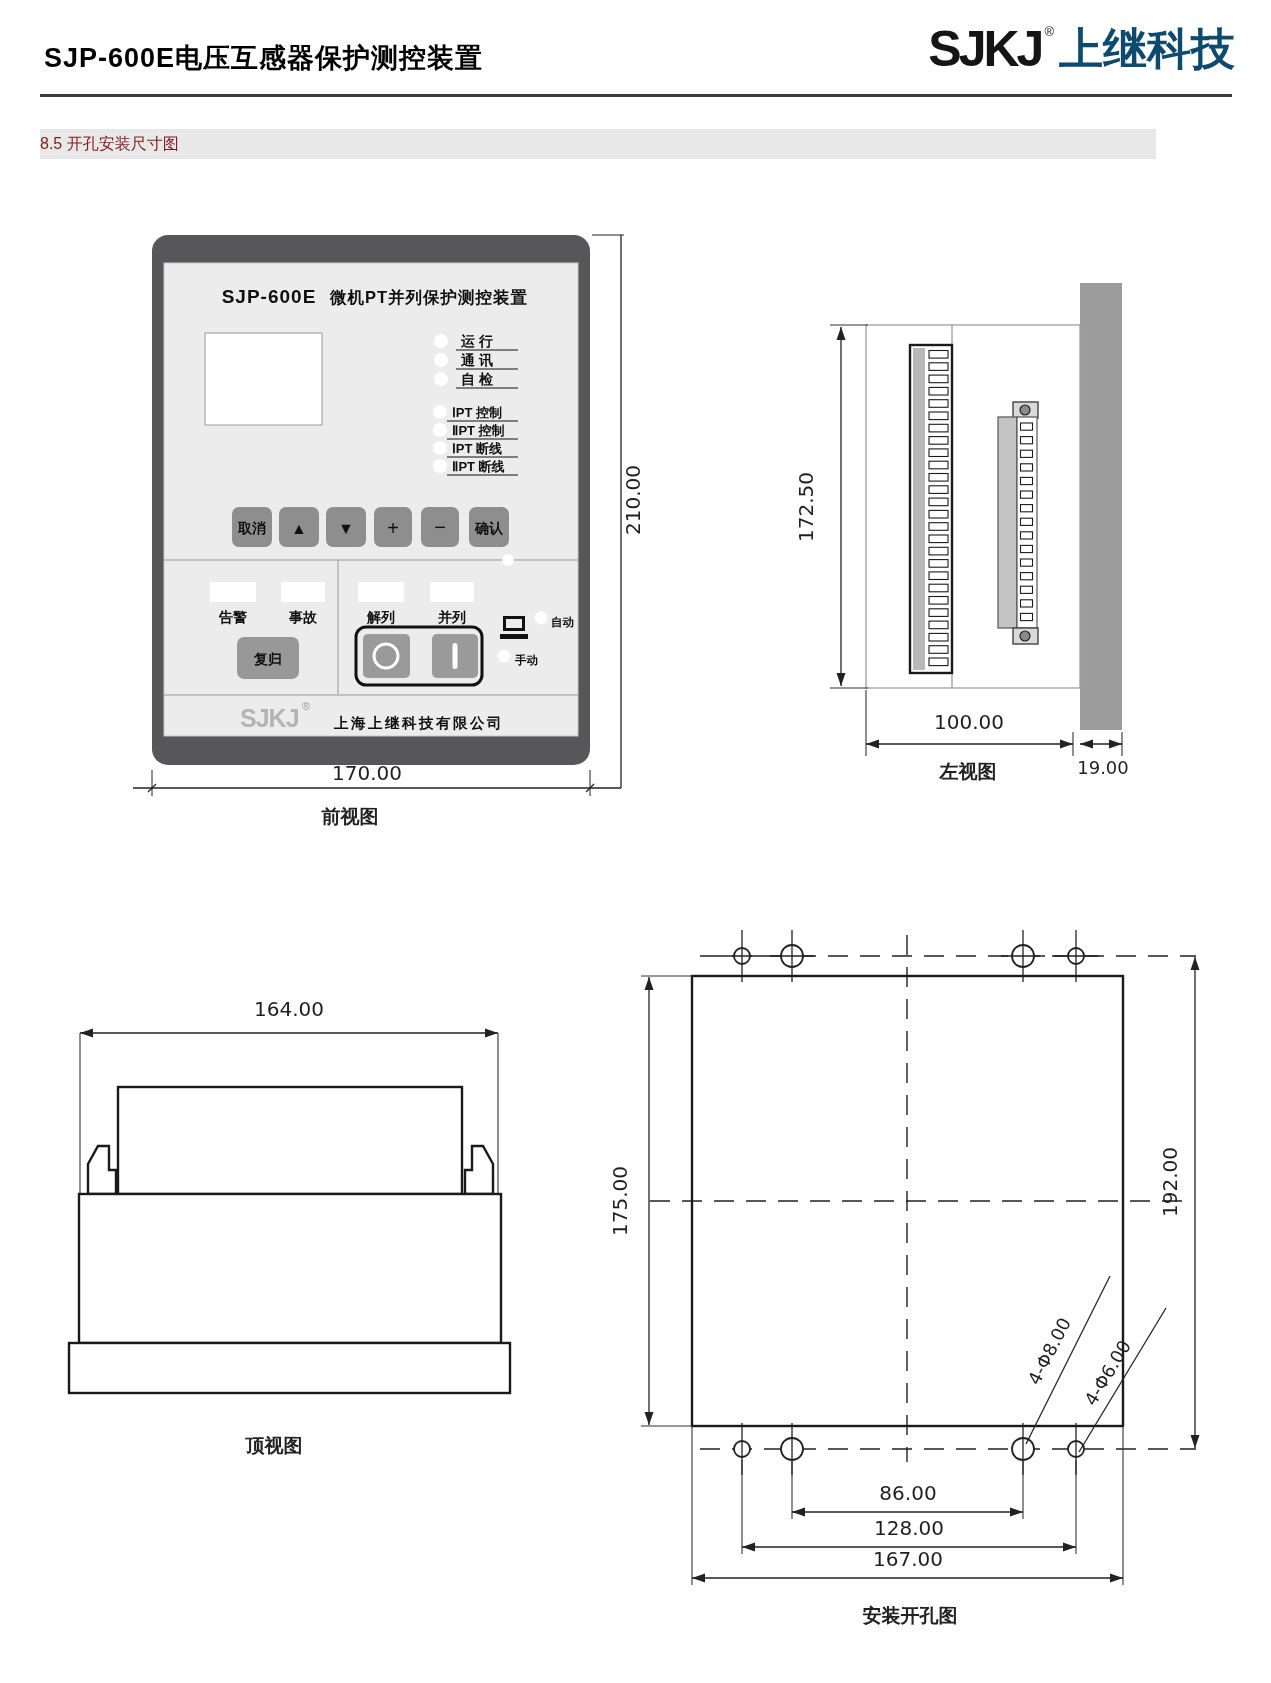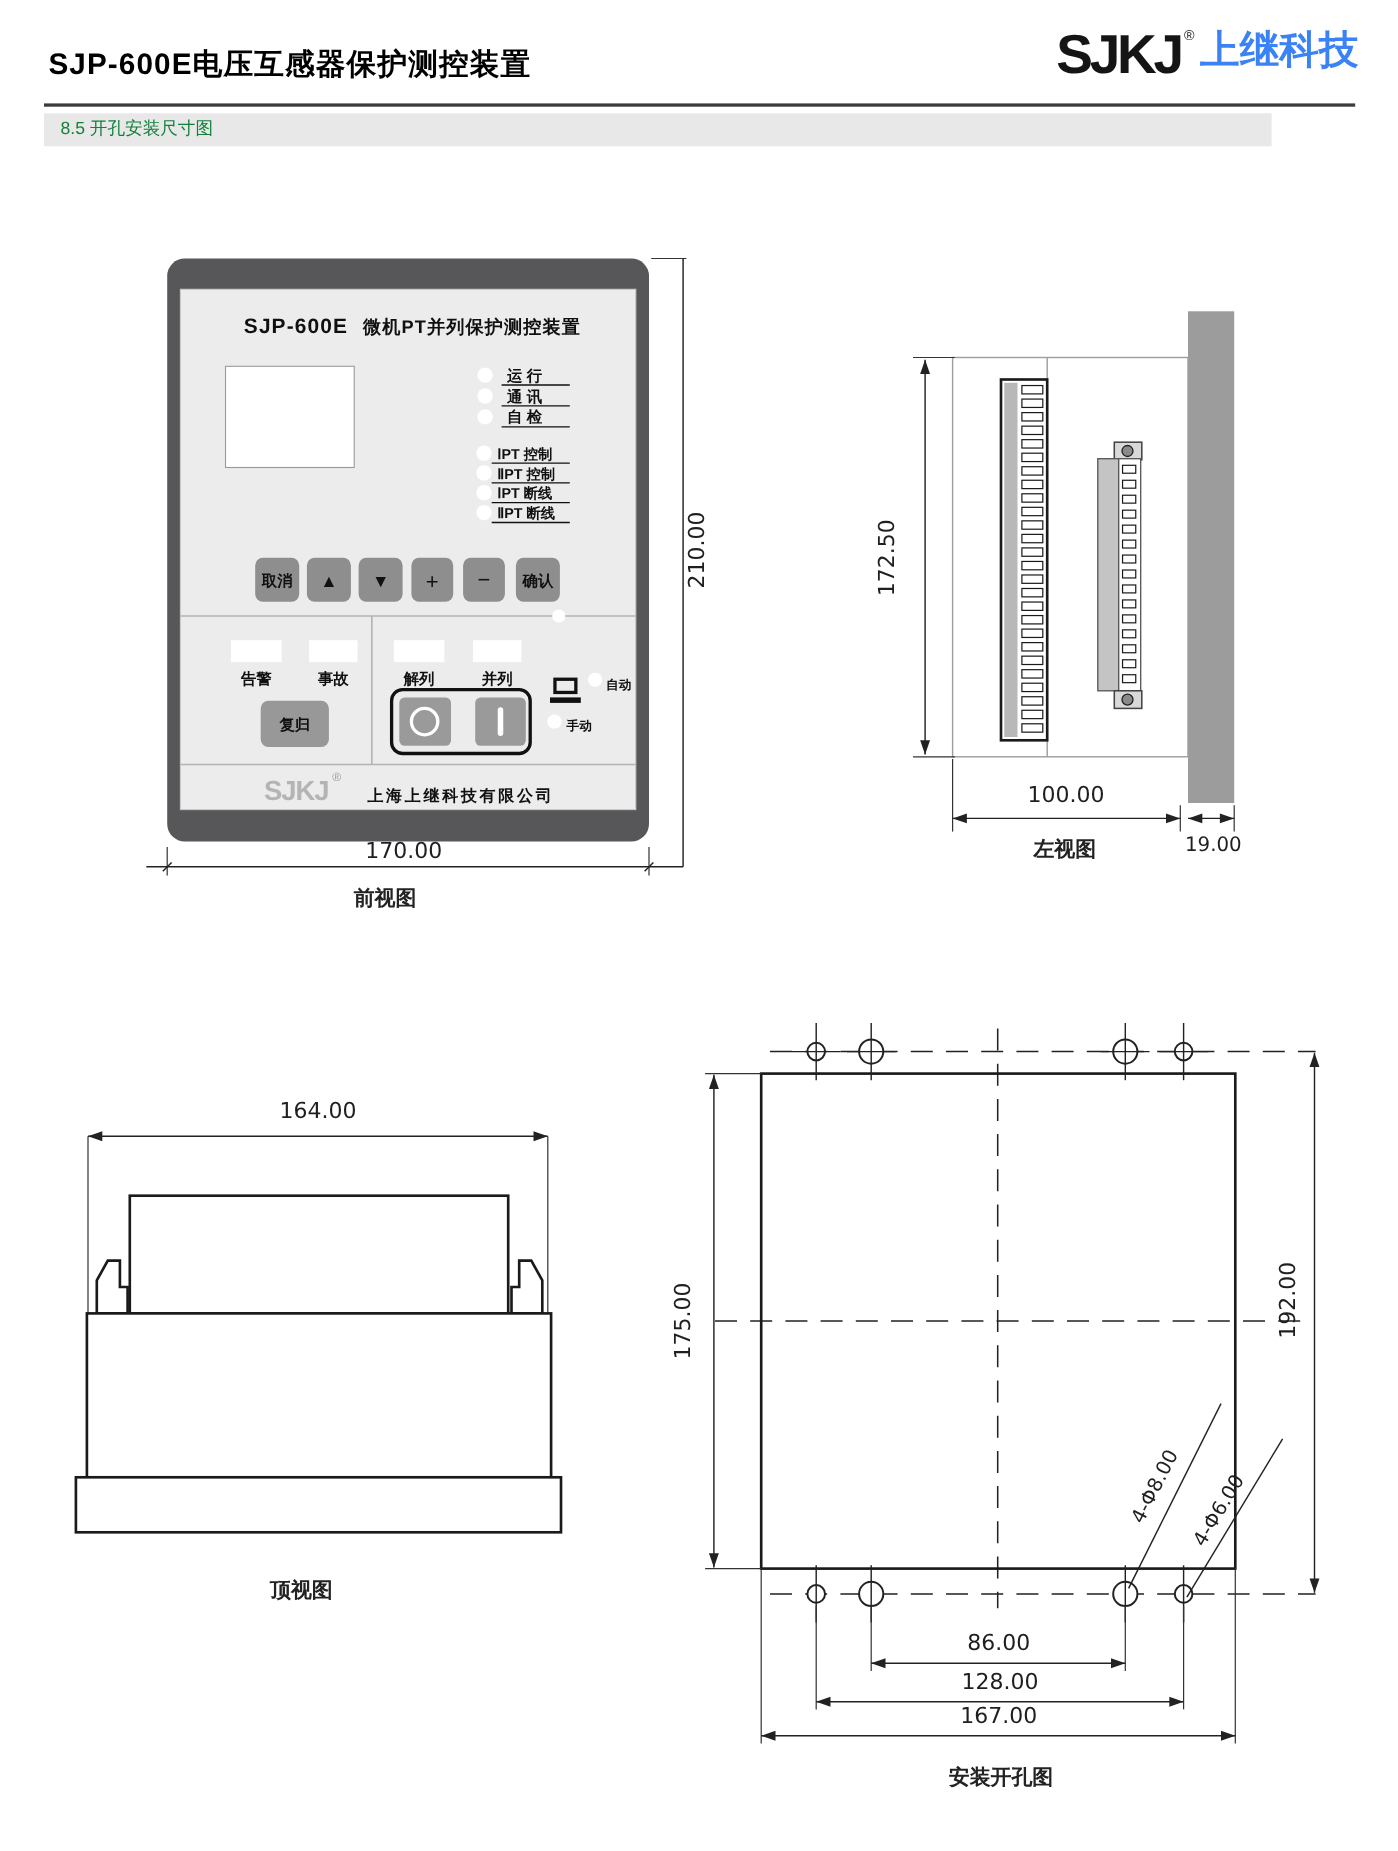--- a/index.html
+++ b/index.html
@@ -3,24 +3,24 @@
 <meta charset="utf-8">
 <style>
   html,body{margin:0;padding:0;background:#fff;}
   .page{position:relative;width:1271px;height:1683px;background:#fff;overflow:hidden;
         font-family:"Liberation Sans",sans-serif;}
   .doc-title{position:absolute;left:44px;top:40px;font-size:27px;font-weight:800;
         letter-spacing:1px;color:#000000;}
   .logo{position:absolute;right:36px;top:24px;display:flex;align-items:flex-start;}
   .logo-en{font-size:50px;font-weight:900;letter-spacing:-3px;color:#151515;line-height:1;}
   .logo-reg{font-size:13px;margin:0 5px 0 3px;color:#222;}
-  .logo-cn{font-size:36px;font-weight:900;color:#3b82f6;line-height:1.15;}
+  .logo-cn{font-size:44px;font-weight:900;color:#0c4a6e;line-height:1.15;}
   .rule{position:absolute;left:40px;top:94px;width:1192px;height:0;border-top:3px solid #3c3c3c;}
-  .section-bar{position:absolute;left:40px;top:103px;width:1116px;height:30px;background:#e8e8e8;
-        font-size:16px;line-height:30px;padding-left:15px;color:#15803d;box-sizing:border-box;}
+  .section-bar{position:absolute;left:40px;top:129px;width:1116px;height:30px;background:#e8e8e8;
+        font-size:16px;line-height:30px;color:#7f1d1d;box-sizing:border-box;}
   svg{position:absolute;left:0;top:0;}
   .num{font-family:"DejaVu Sans",sans-serif;font-size:20px;fill:#1f1f1f;}
   .num-s{font-family:"DejaVu Sans",sans-serif;font-size:18px;fill:#1f1f1f;}
   .cap{font-size:19px;font-weight:700;fill:#222;}
   .pnl{font-weight:700;fill:#101010;}
   .dim{stroke:#222;stroke-width:1.3;}
   .ext{stroke:#333;stroke-width:1.1;}
   .thin{stroke:#9e9e9e;stroke-width:1.3;fill:none;}
   .thick{stroke:#1a1a1a;stroke-width:2.4;fill:#fff;}
   .arr{fill:#222;stroke:none;}

